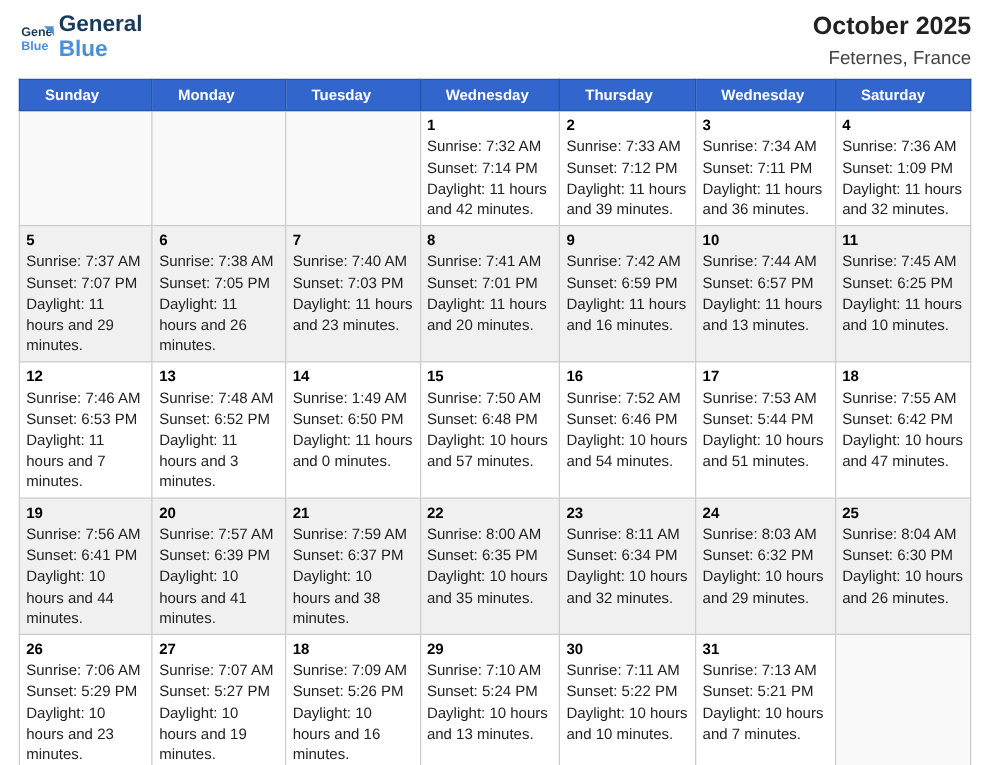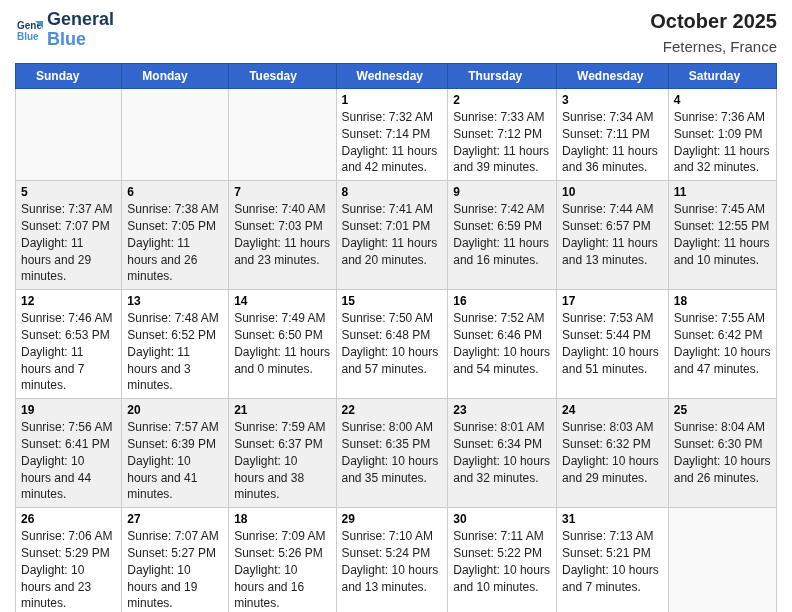--- a/index.html
+++ b/index.html
@@ -205,21 +205,21 @@
           <td>
             <div class="day-num">10</div>
             <div class="day-info">Sunrise: 7:44 AM
 Sunset: 6:57 PM
 Daylight: 11 hours
 and 13 minutes.</div>
           </td>
           <td>
             <div class="day-num">11</div>
             <div class="day-info">Sunrise: 7:45 AM
-Sunset: 12:55 PM
+Sunset: 6:25 PM
 Daylight: 11 hours
 and 10 minutes.</div>
           </td>
         </tr>
         <tr>
           <td>
             <div class="day-num">12</div>
             <div class="day-info">Sunrise: 7:46 AM
 Sunset: 6:53 PM
 Daylight: 11 hours
@@ -227,21 +227,21 @@
           </td>
           <td>
             <div class="day-num">13</div>
             <div class="day-info">Sunrise: 7:48 AM
 Sunset: 6:52 PM
 Daylight: 11 hours
 and 3 minutes.</div>
           </td>
           <td>
             <div class="day-num">14</div>
-            <div class="day-info">Sunrise: 7:49 AM
+            <div class="day-info">Sunrise: 1:49 AM
 Sunset: 6:50 PM
 Daylight: 11 hours
 and 0 minutes.</div>
           </td>
           <td>
             <div class="day-num">15</div>
             <div class="day-info">Sunrise: 7:50 AM
 Sunset: 6:48 PM
 Daylight: 10 hours
 and 57 minutes.</div>
@@ -292,21 +292,21 @@
           </td>
           <td>
             <div class="day-num">22</div>
             <div class="day-info">Sunrise: 8:00 AM
 Sunset: 6:35 PM
 Daylight: 10 hours
 and 35 minutes.</div>
           </td>
           <td>
             <div class="day-num">23</div>
-            <div class="day-info">Sunrise: 8:01 AM
+            <div class="day-info">Sunrise: 8:11 AM
 Sunset: 6:34 PM
 Daylight: 10 hours
 and 32 minutes.</div>
           </td>
           <td>
             <div class="day-num">24</div>
             <div class="day-info">Sunrise: 8:03 AM
 Sunset: 6:32 PM
 Daylight: 10 hours
 and 29 minutes.</div>

